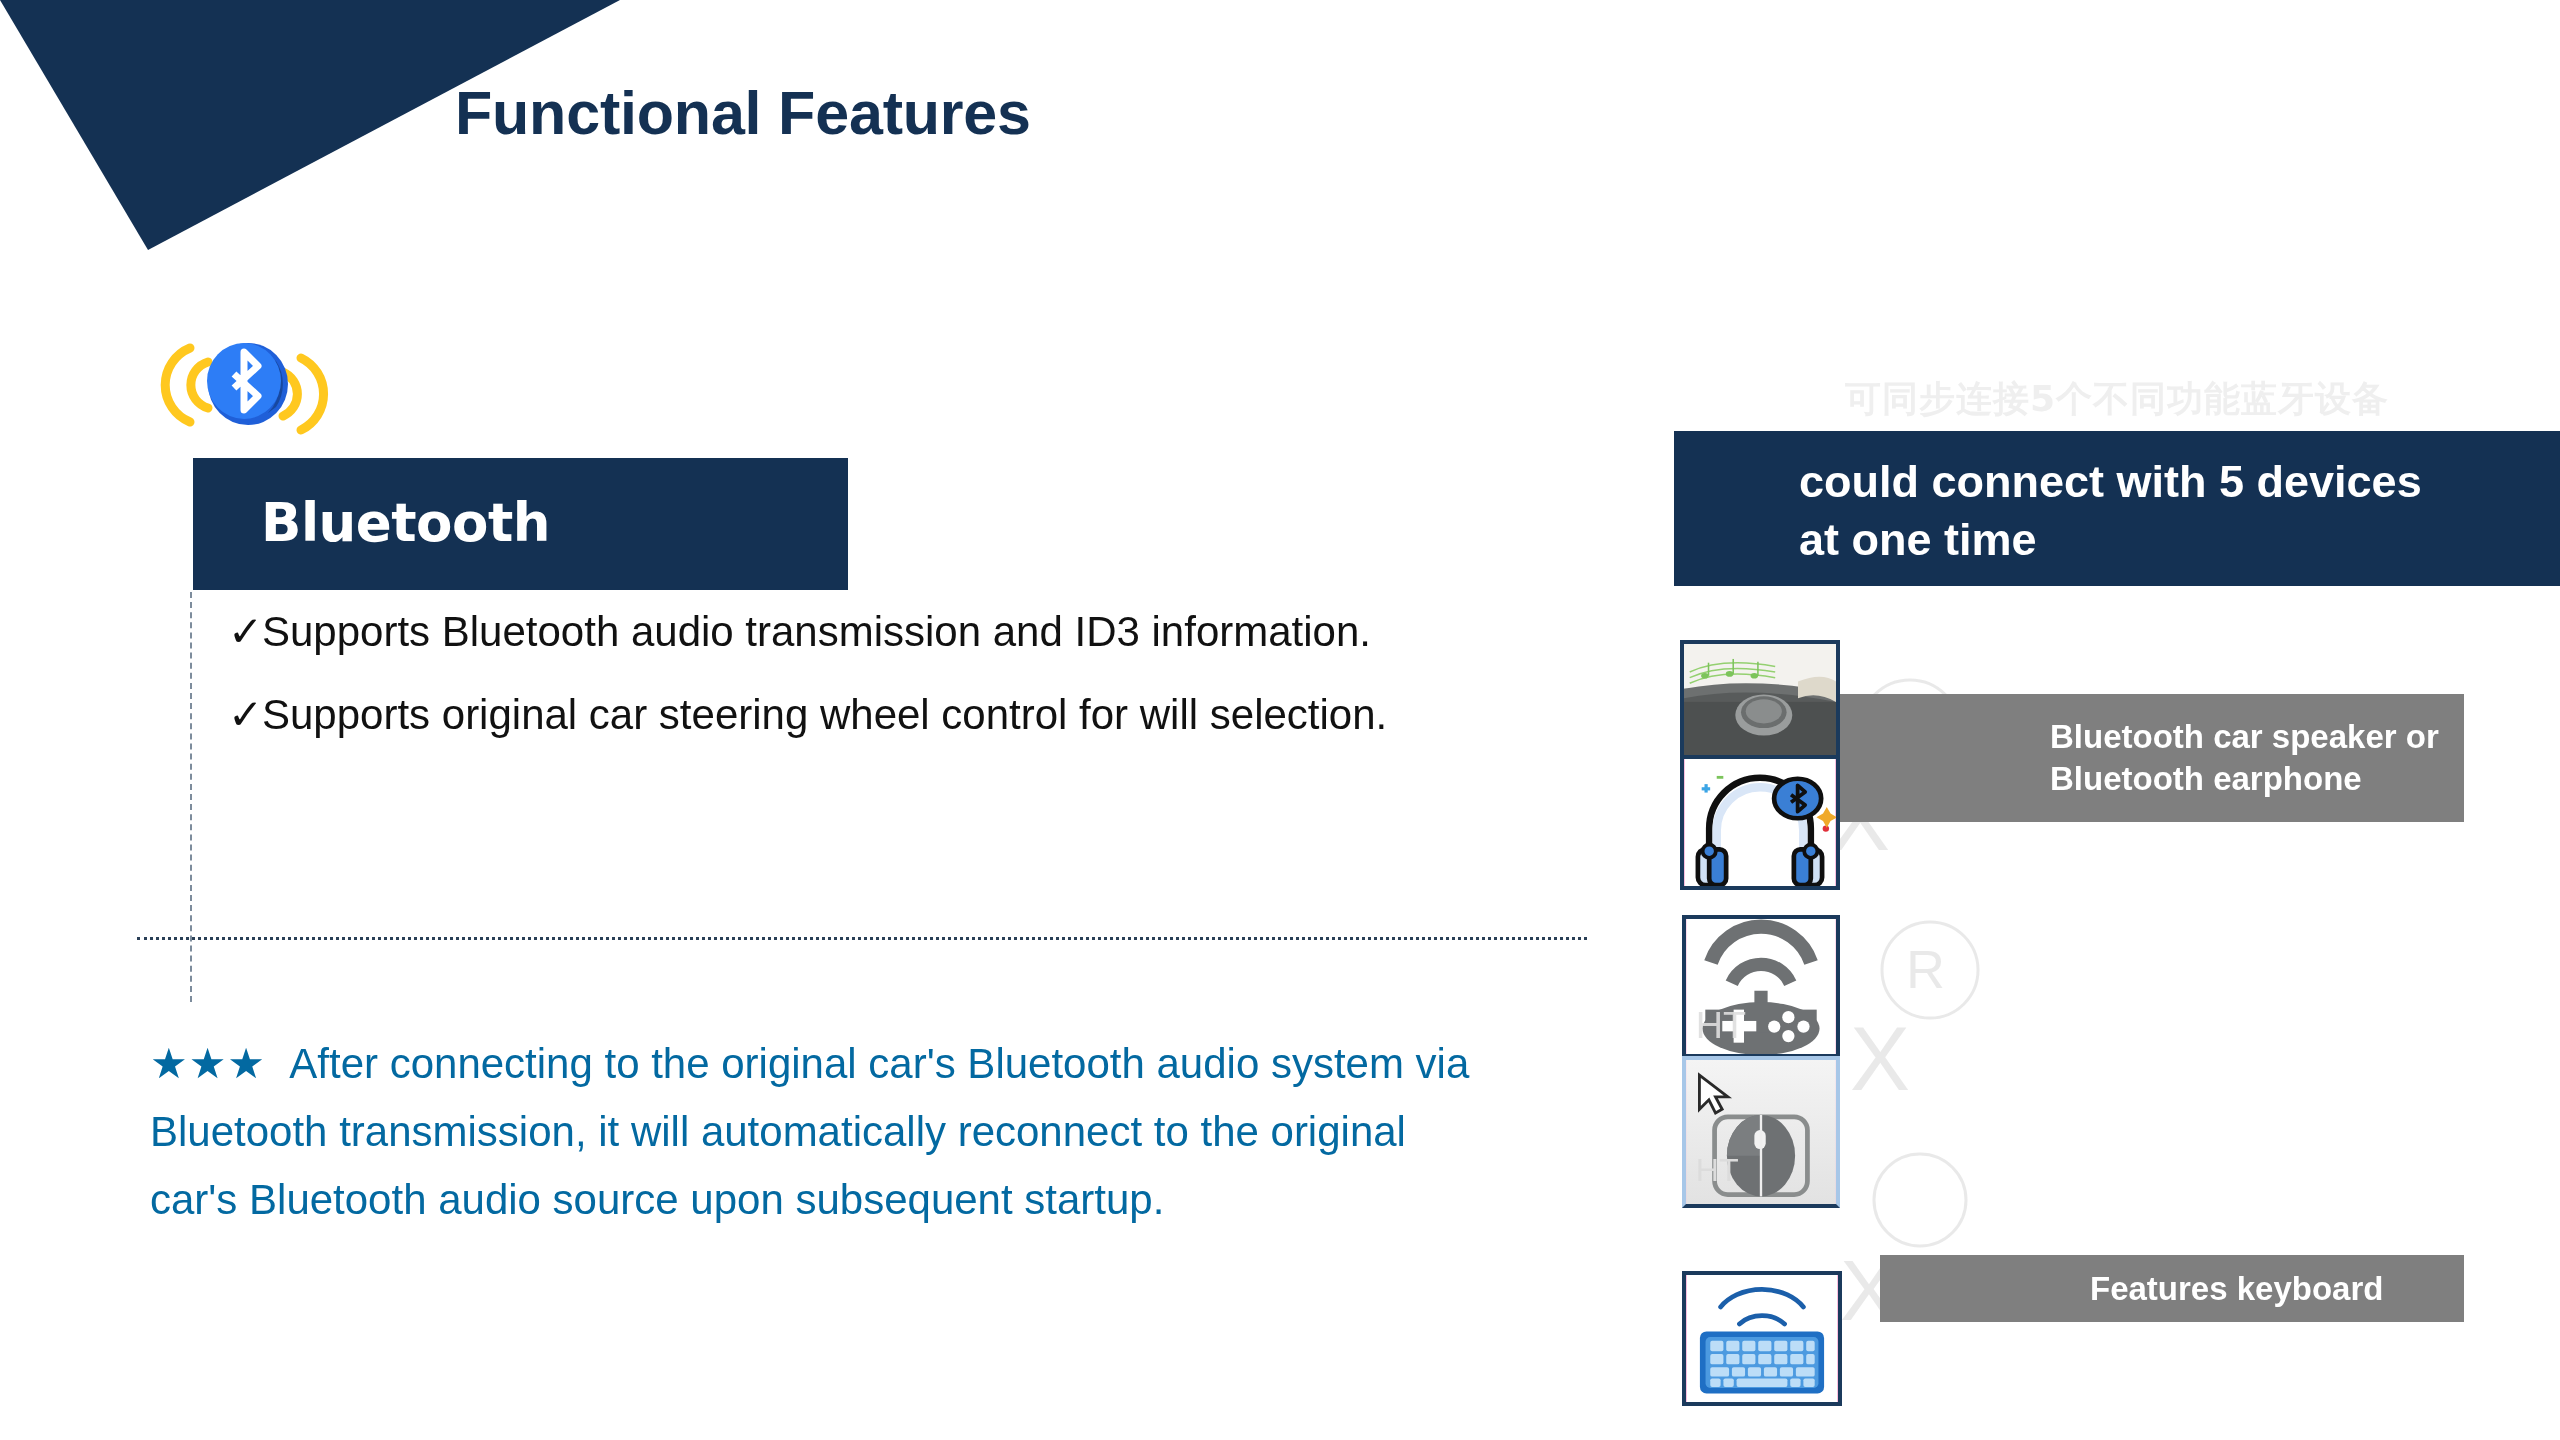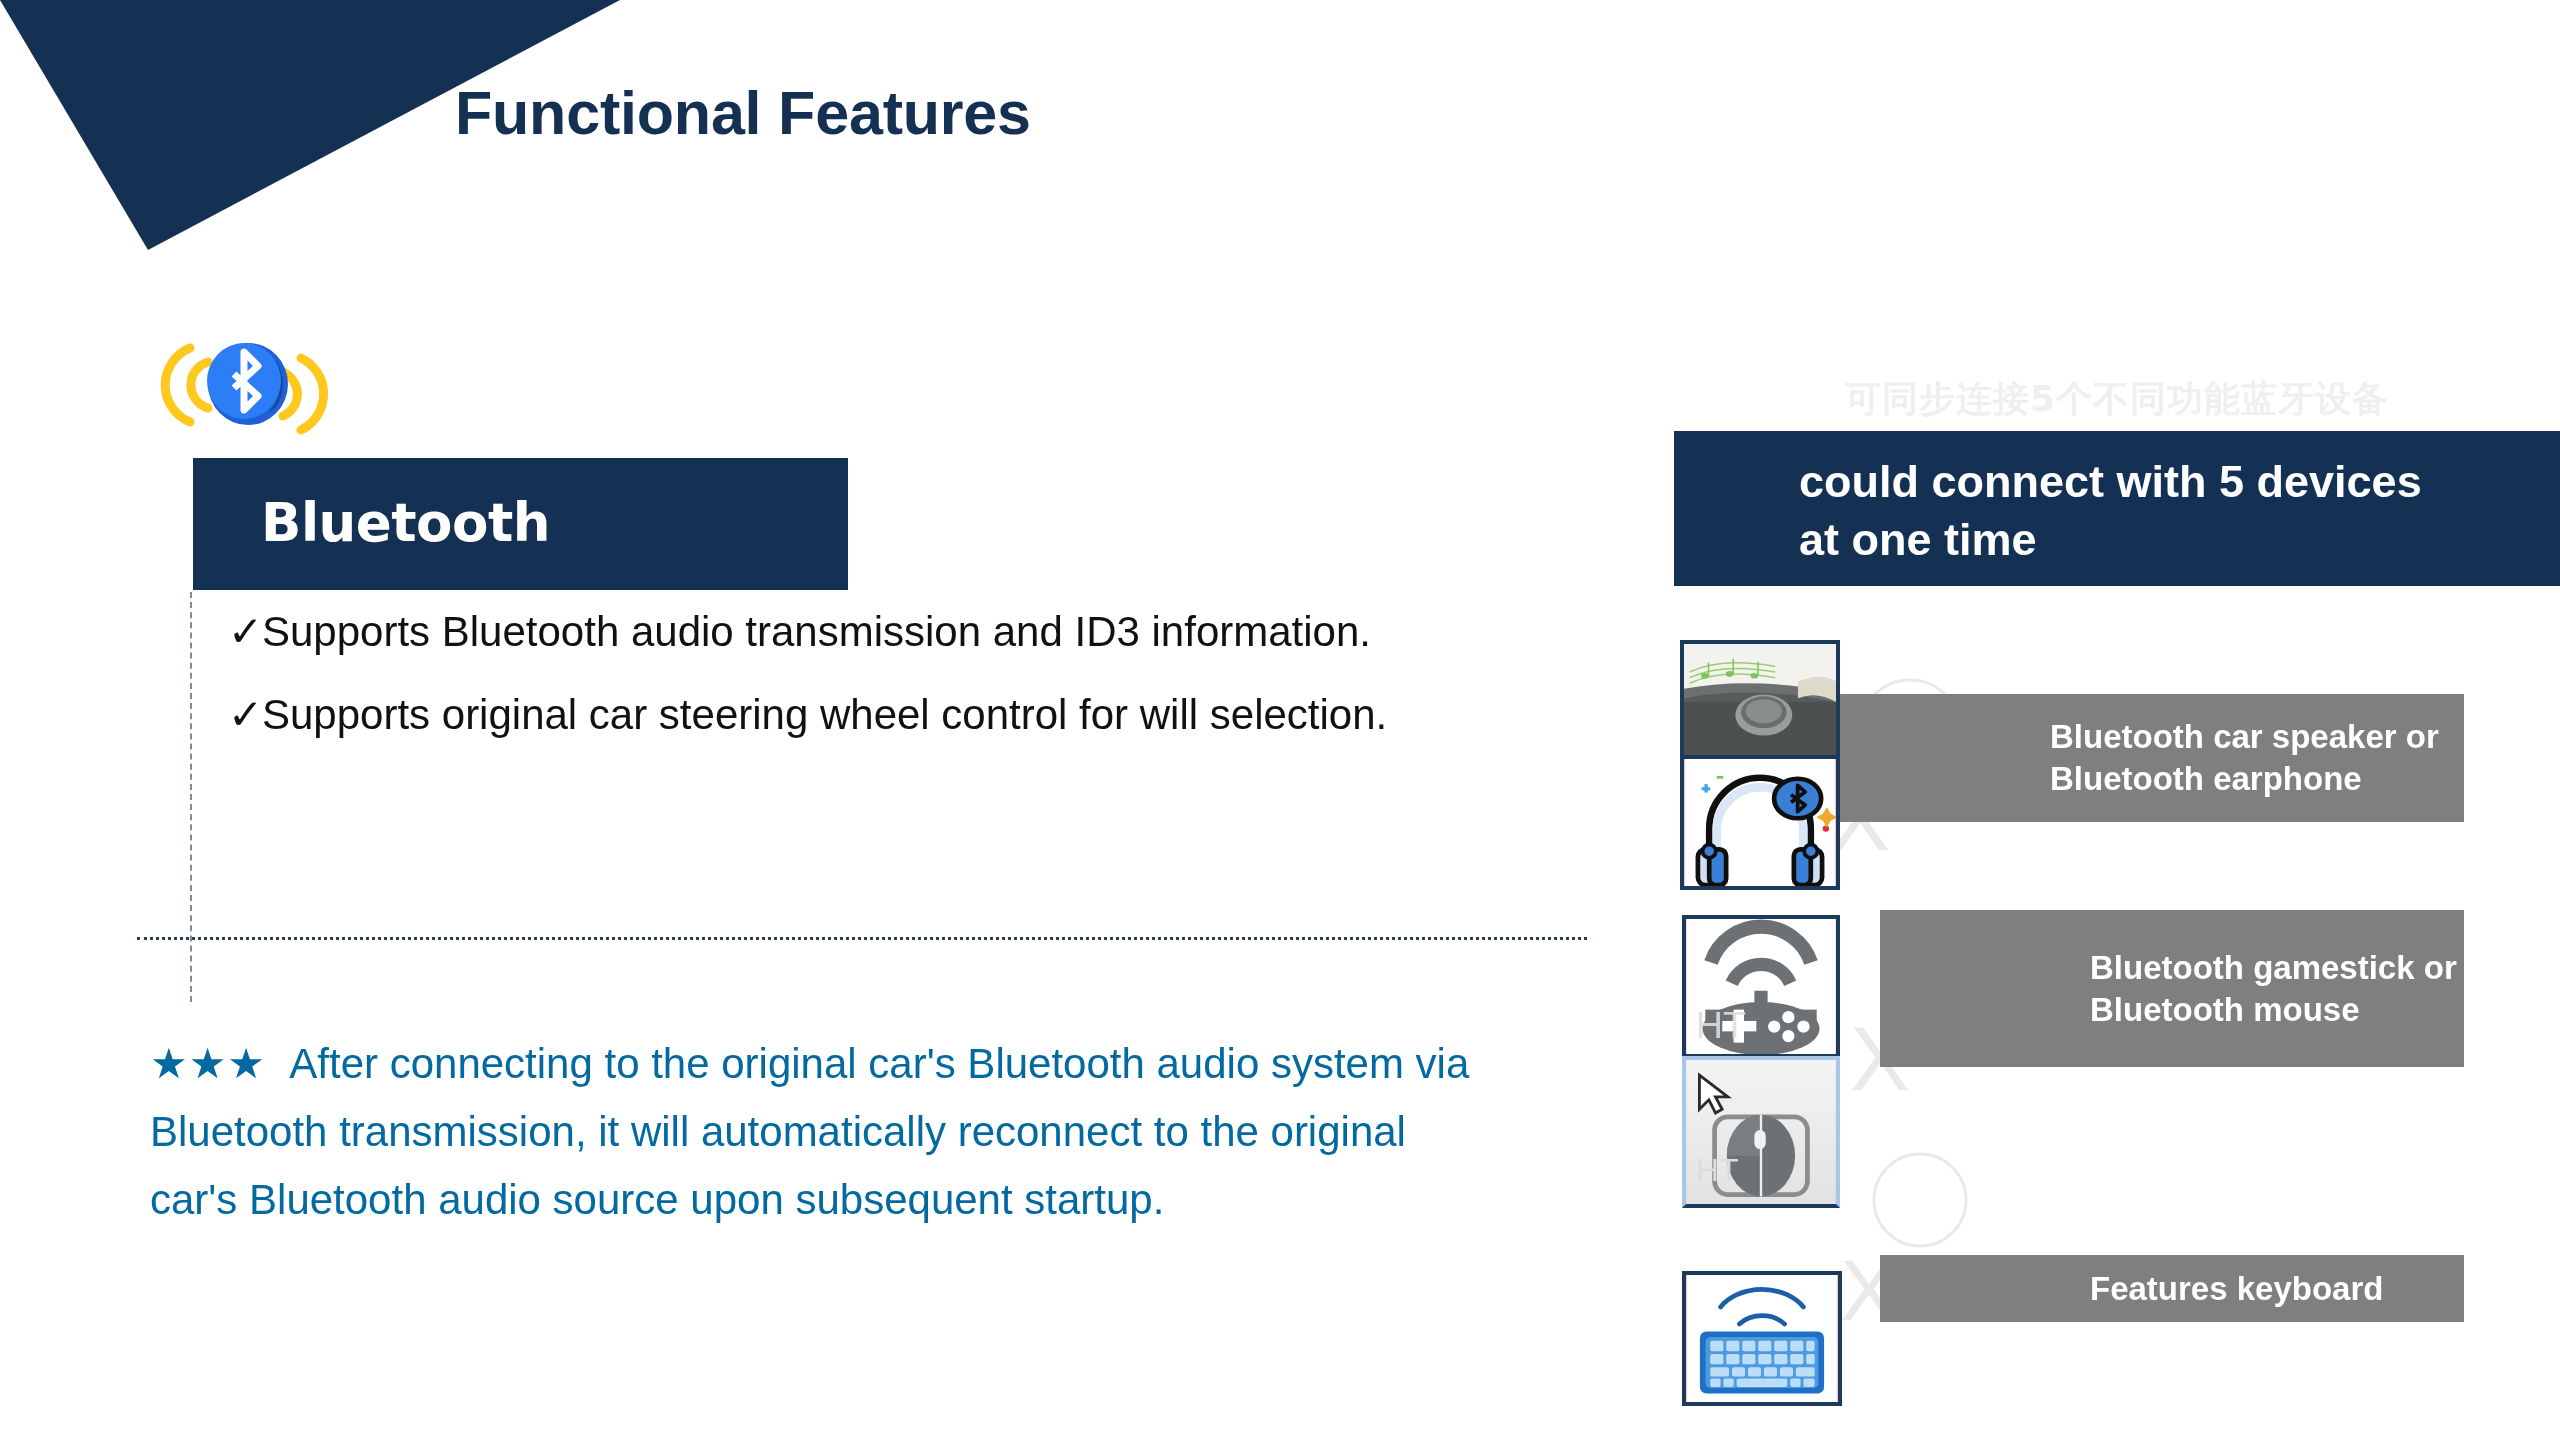--- a/index.html
+++ b/index.html
@@ -222,23 +222,20 @@
       <g>
         <rect x="18" y="30" width="9" height="3.4" fill="#3ca5e6"></rect>
         <rect x="21" y="26.7" width="3.4" height="9" fill="#3ca5e6"></rect>
         <rect x="34" y="18" width="7" height="3" fill="#7cc45b"></rect>
         <circle cx="150" cy="74" r="3.4" fill="#e0303a"></circle>
         <path d="M147 58 l4 -7 l4 7 l7 4 l-7 4 l-4 7 l-4 -7 l-7 -4 z" fill="#f0a92a"></path>
       </g>
     </svg>
   </div>
 
-  <div class="gray-bar" id="bar2">
-    <div class="gray-bar-text">Bluetooth gamestick or Bluetooth mouse</div>
-  </div>
 
   <div class="thumb navy" id="r2-img1">
     <svg width="100%" height="100%" viewBox="0 0 158 143">
       <rect width="158" height="143" fill="#ffffff"></rect>
       <g fill="none" stroke="#6e7173" stroke-width="15" stroke-linecap="butt">
         <path d="M26 46 A56 56 0 0 1 132 46"></path>
       </g>
       <g fill="none" stroke="#6e7173" stroke-width="14" stroke-linecap="butt">
         <path d="M48 68 A34 34 0 0 1 110 68"></path>
       </g>

